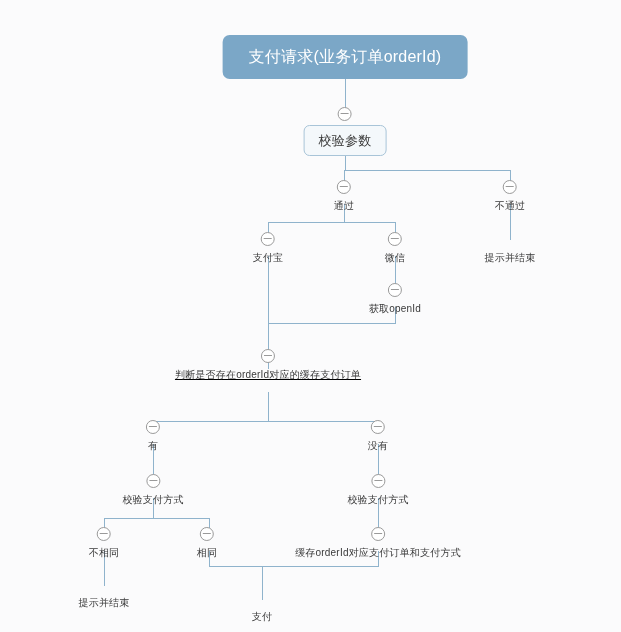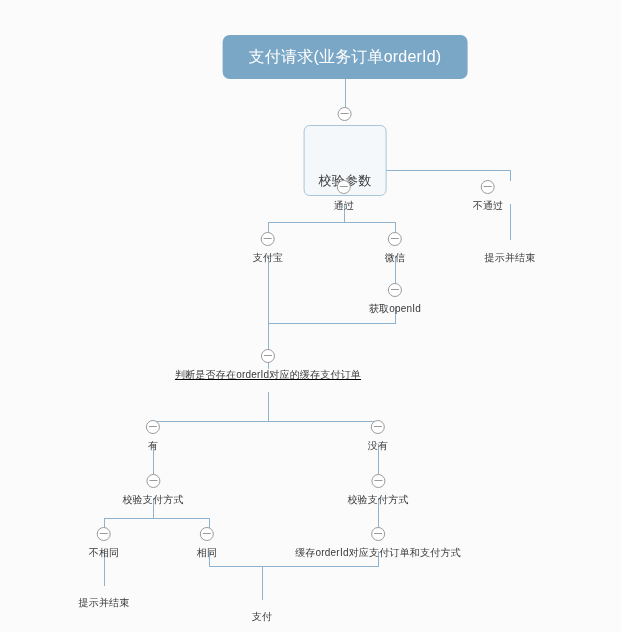--- a/index.html
+++ b/index.html
@@ -51,21 +51,20 @@
   }
   
   .node-boxed {
     background: #f4f8fb;
     border: 1px solid #a8c4d8;
     border-radius: 6px;
     padding: 6px 14px;
   }
   .node-boxed .node-label {
     font-size: 13px;
-    margin-top: 40px;
   }
   
   .node-plain {
     padding: 0;
   }
   
   .toggle-icon {
     position: absolute;
     left: 50%;
     top: -17px;
@@ -122,21 +121,21 @@
         <span class="node-label">支付请求(业务订单orderId)</span>
       </div>
       <div class="node node-boxed" style="left: 345px; top: 125px;">
         <span class="toggle-icon"></span>
         <span class="node-label">校验参数</span>
       </div>
       <div class="node node-plain" style="left: 344px; top: 197px;">
         <span class="toggle-icon"></span>
         <span class="node-label">通过</span>
       </div>
-      <div class="node node-plain" style="left: 488px; top: 197px;">
+      <div class="node node-plain" style="left: 510px; top: 197px;">
         <span class="toggle-icon"></span>
         <span class="node-label">不通过</span>
       </div>
       <div class="node node-plain" style="left: 510px; top: 249px;">
         <span class="node-label">提示并结束</span>
       </div>
       <div class="node node-plain" style="left: 268px; top: 249px;">
         <span class="toggle-icon"></span>
         <span class="node-label">支付宝</span>
       </div>

